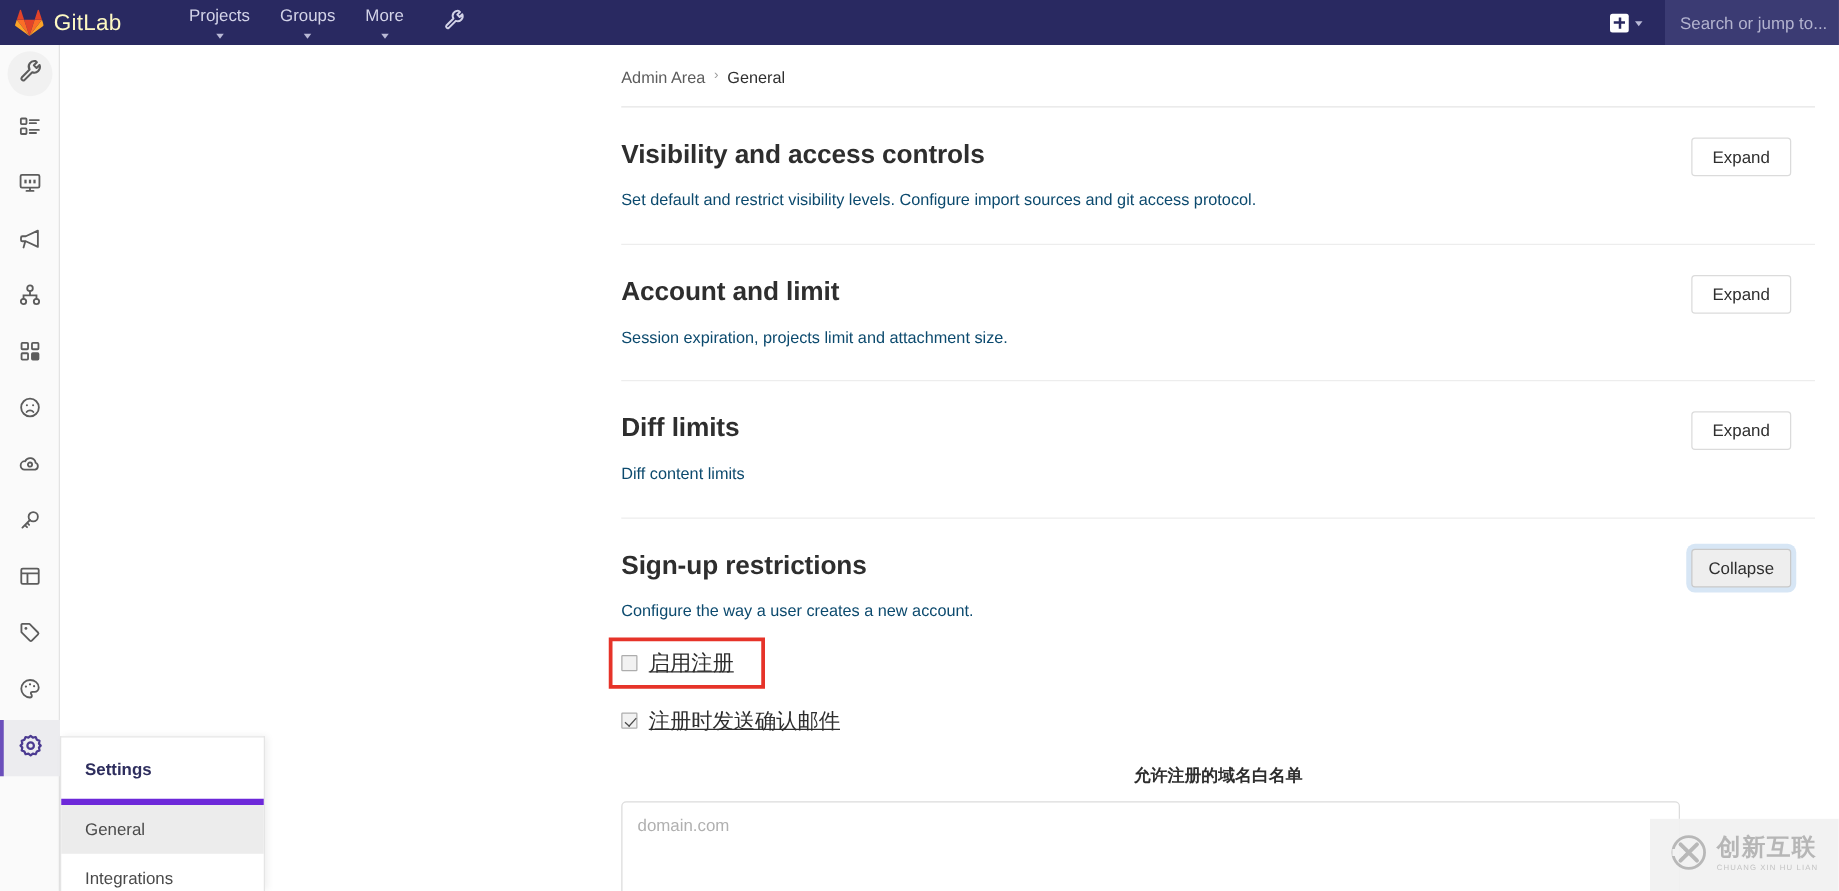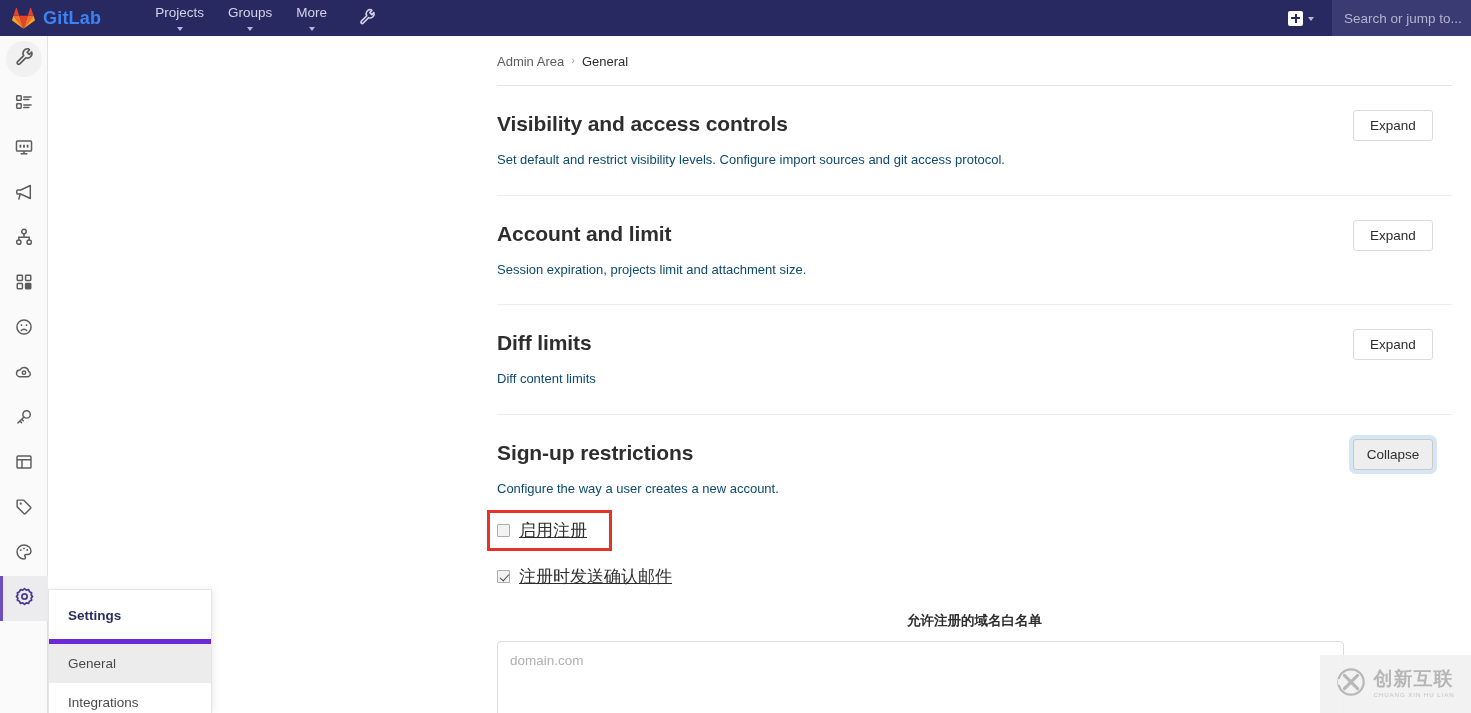--- a/index.html
+++ b/index.html
@@ -18,22 +18,22 @@
     background: #292961;
     display: flex; align-items: center;
     z-index: 50;
   }
   .nav-logo {
     display: flex; align-items: center;
     margin-left: 12px; gap: 8px;
   }
   .nav-logo svg { display: block; }
   .nav-logo-text {
-    color: #3b82f6; font-size: 18px; letter-spacing: .2px;
-    font-weight: 700;
+    color: #fef9c3; font-size: 18px; letter-spacing: .2px;
+    font-weight: 400;
   }
   .nav-links { display: flex; align-items: center; margin-left: 44px; gap: 4px; }
   .nav-link {
     color: #d3d3e8; font-size: 13.5px;
     padding: 8px 10px; display: flex; align-items: center; gap: 5px;
     cursor: pointer; border-radius: 3px; white-space: nowrap; flex-direction: column;
   }
   .caret {
     width: 0; height: 0;
     border-left: 3.5px solid transparent;

